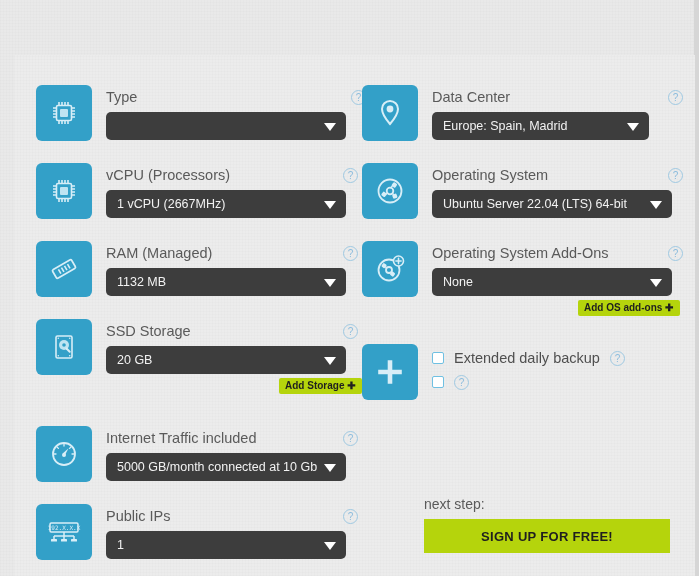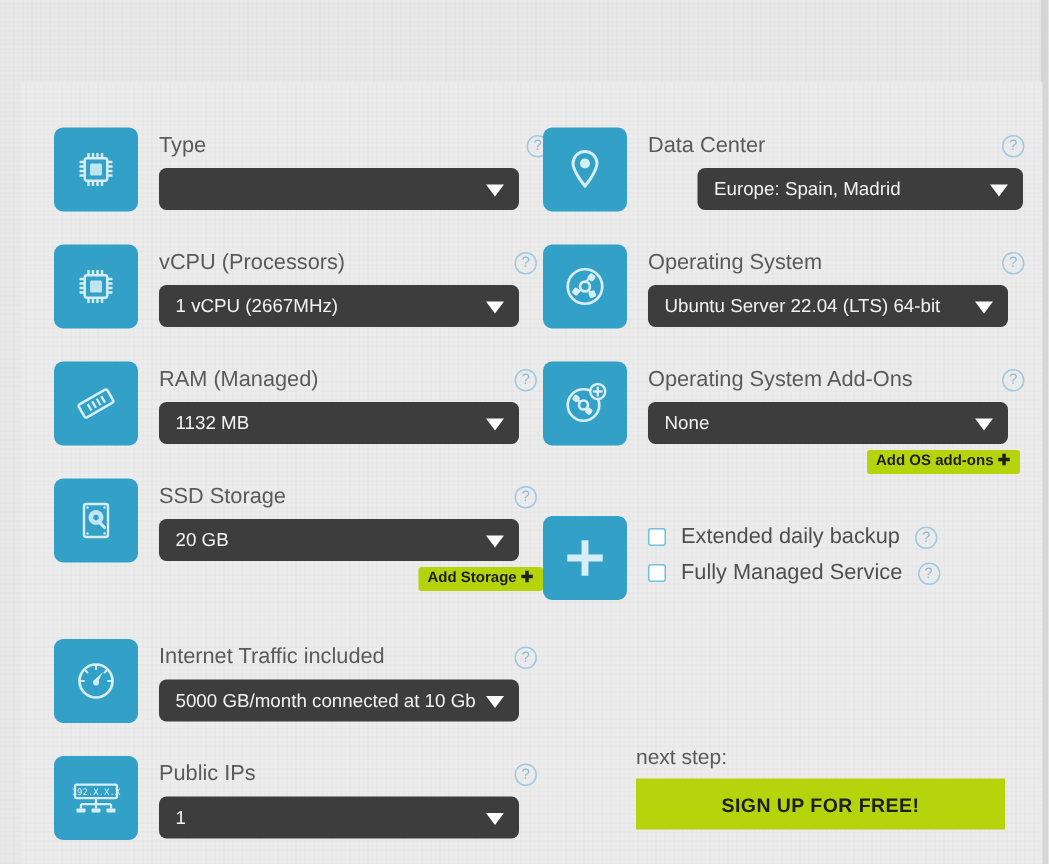--- a/index.html
+++ b/index.html
@@ -380,21 +380,21 @@
 
     <div class="field" style="left:348px; top:30px; width:320px;">
       <div class="tile">
         <svg width="30" height="30" viewBox="0 0 30 30">
           <path d="M15 3c-4.4 0-8 3.5-8 7.9 0 5.6 8 15.1 8 15.1s8-9.5 8-15.1C23 6.5 19.4 3 15 3z" fill="none" stroke="#d8eef7" stroke-width="2"></path>
           <circle cx="15" cy="11" r="3.4" fill="#d8eef7"></circle>
         </svg>
       </div>
       <div class="field-label">Data Center</div>
       <div class="help" style="left:306px; top:5px;">?</div>
-      <div class="select" style="width:217px;margin-left:33px;">
+      <div class="select" style="width:217px;">
         <span class="val">Europe: Spain, Madrid</span>
         <span class="caret"></span>
       </div>
     </div>
 
     <div class="field" style="left:348px; top:108px; width:320px;">
       <div class="tile">
         <svg width="32" height="32" viewBox="0 0 32 32">
           <circle cx="16" cy="16" r="11.5" fill="none" stroke="#d8eef7" stroke-width="1.8"></circle>
           <circle cx="16" cy="16" r="3.3" fill="none" stroke="#d8eef7" stroke-width="1.8"></circle>
@@ -449,21 +449,20 @@
       </div>
 
       <div class="checkrow" style="top:3px;">
         <span class="cbox"></span>
         <span class="cb-label">Extended daily backup</span>
         <span class="help">?</span>
       </div>
 
       <div class="checkrow" style="top:27px;">
         <span class="cbox"></span>
-        <span class="cb-label">Fully Managed Service</span>
         <span class="help">?</span>
       </div>
     </div>
 
   </div>
 
   <div id="next-step-label">next step:</div>
   <button id="signup-button">SIGN UP FOR FREE!</button>
 
 </div>

